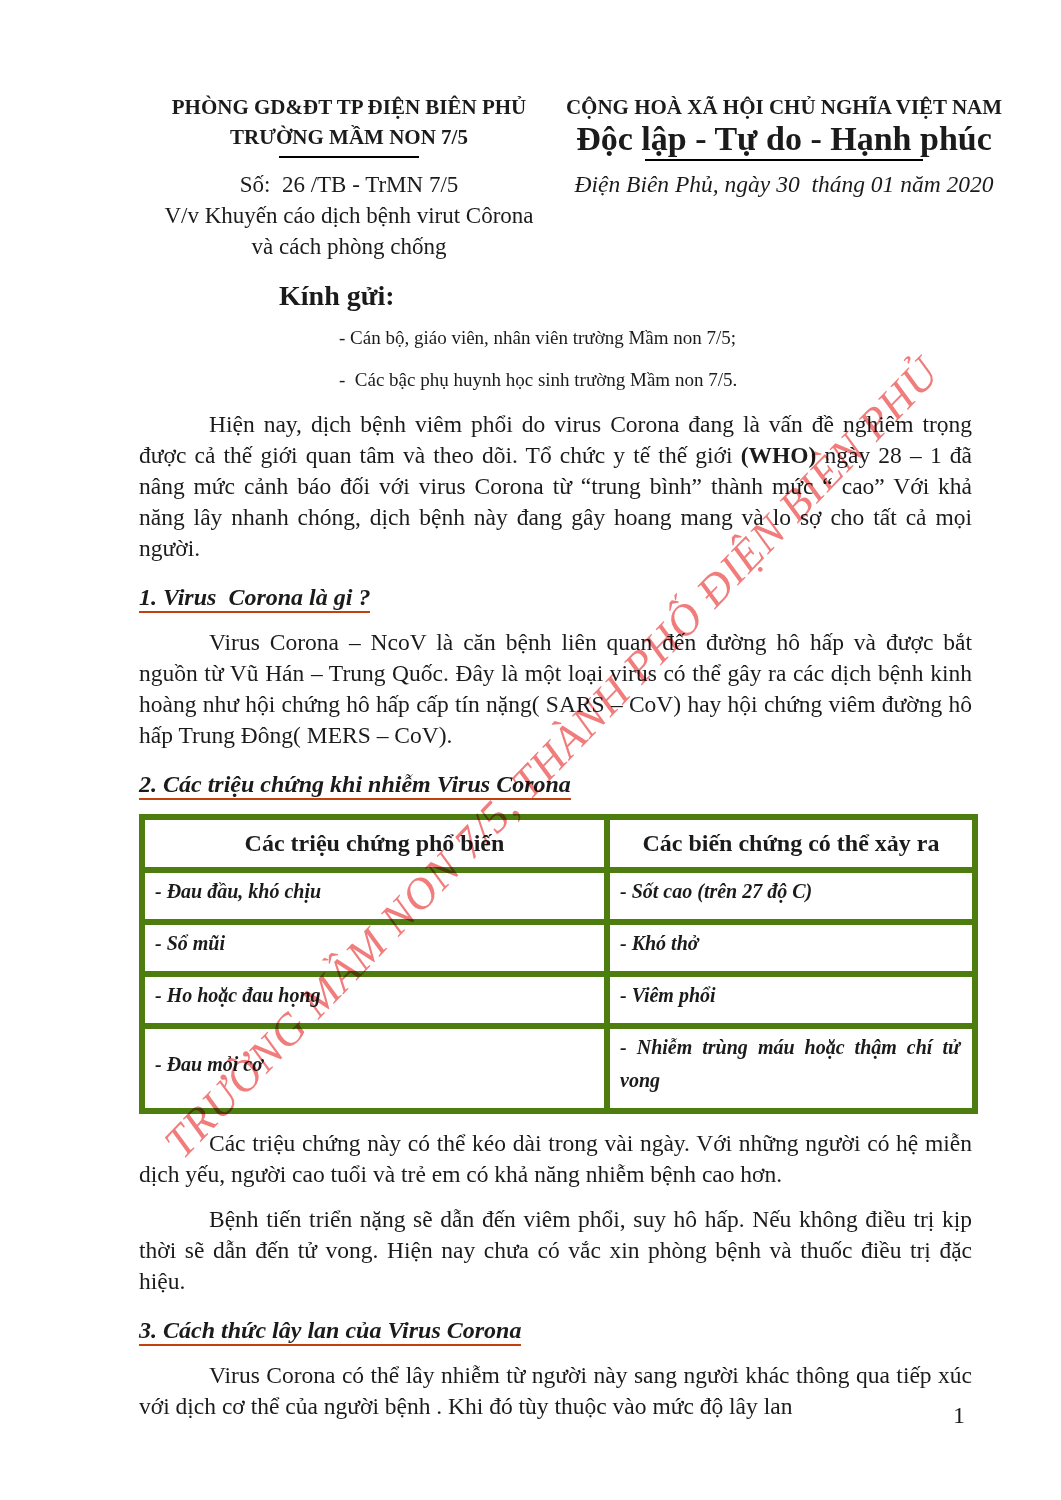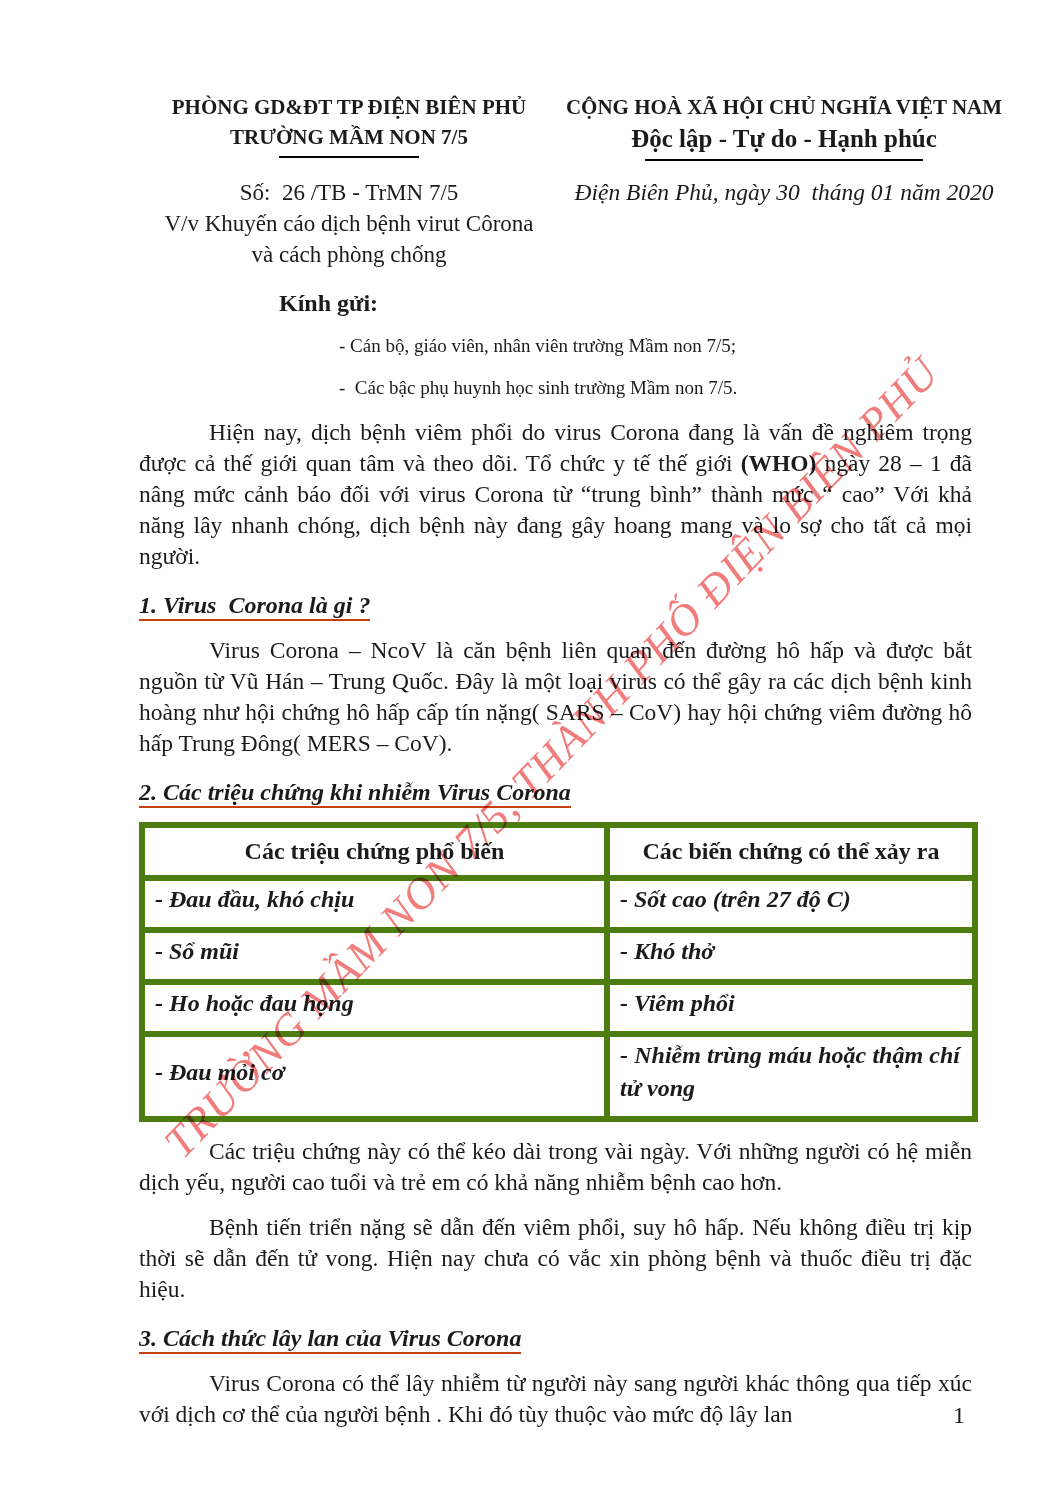--- a/index.html
+++ b/index.html
@@ -14,31 +14,31 @@
   }
   .content { position: absolute; left: 139px; top: 92px; width: 833px; }
 
   
   .hdr { display: flex; width: 870px; }
   .hdr-left  { width: 420px; text-align: center; }
   .hdr-right { width: 450px; text-align: center; }
   .hdr-org1  { font-weight: bold; font-size: 21px; line-height: 30px; }
   .hdr-org2  { font-weight: bold; font-size: 21px; line-height: 30px; }
   .hdr-nat   { font-weight: bold; font-size: 21px; line-height: 30px; }
-  .hdr-motto { font-weight: bold; font-size: 25px; line-height: 34px; }
+  .hdr-motto { font-weight: bold; font-size: 34px; line-height: 34px; }
   .rule-sm { width: 140px; border-top: 2px solid #000; margin: 4px auto 0; }
   .rule-lg { width: 278px; border-top: 2px solid #000; margin: 3px auto 0; }
 
-  .meta { display: flex; width: 870px; margin-top: 16px; }
+  .meta { display: flex; width: 870px; margin-top: 8px; }
   .meta-left  { width: 420px; text-align: center; font-size: 23px; line-height: 31px; white-space: pre-wrap; }
   .meta-right { width: 450px; text-align: center; font-style: italic; font-size: 23.5px; line-height: 31px; white-space: pre-wrap; }
   .subject { width: 420px; text-align: center; font-size: 23px; line-height: 31px; }
 
   
-  .kinhgui { margin: 18px 0 0 140px; font-weight: bold; font-size: 24px; line-height: 31px; }
+  .kinhgui { margin: 18px 0 0 140px; font-weight: bold; font-size: 28px; line-height: 31px; }
   .recipient { margin: 11px 0 0 200px; font-size: 19px; line-height: 31px; white-space: pre-wrap; }
   .recipient:first-of-type { margin-top: 14px; }
 
   
   .para {
     margin-top: 14px;
     font-size: 23.5px;
     line-height: 31px;
     text-align: justify;
     text-indent: 70px;
@@ -68,21 +68,21 @@
   .col-right { width: 368px; }
   th.sym-h {
     font-weight: bold;
     font-size: 24px;
     text-align: center;
     padding: 10px 6px;
   }
   td.sym-c {
     font-weight: bold;
     font-style: italic;
-    font-size: 24px;
+    font-size: 20px;
     line-height: 33px;
     text-align: justify;
     padding: 2px 12px 11px 10px;
   }
 
   
   .watermark {
     position: absolute;
     left: -48px;
     top: 728px;

